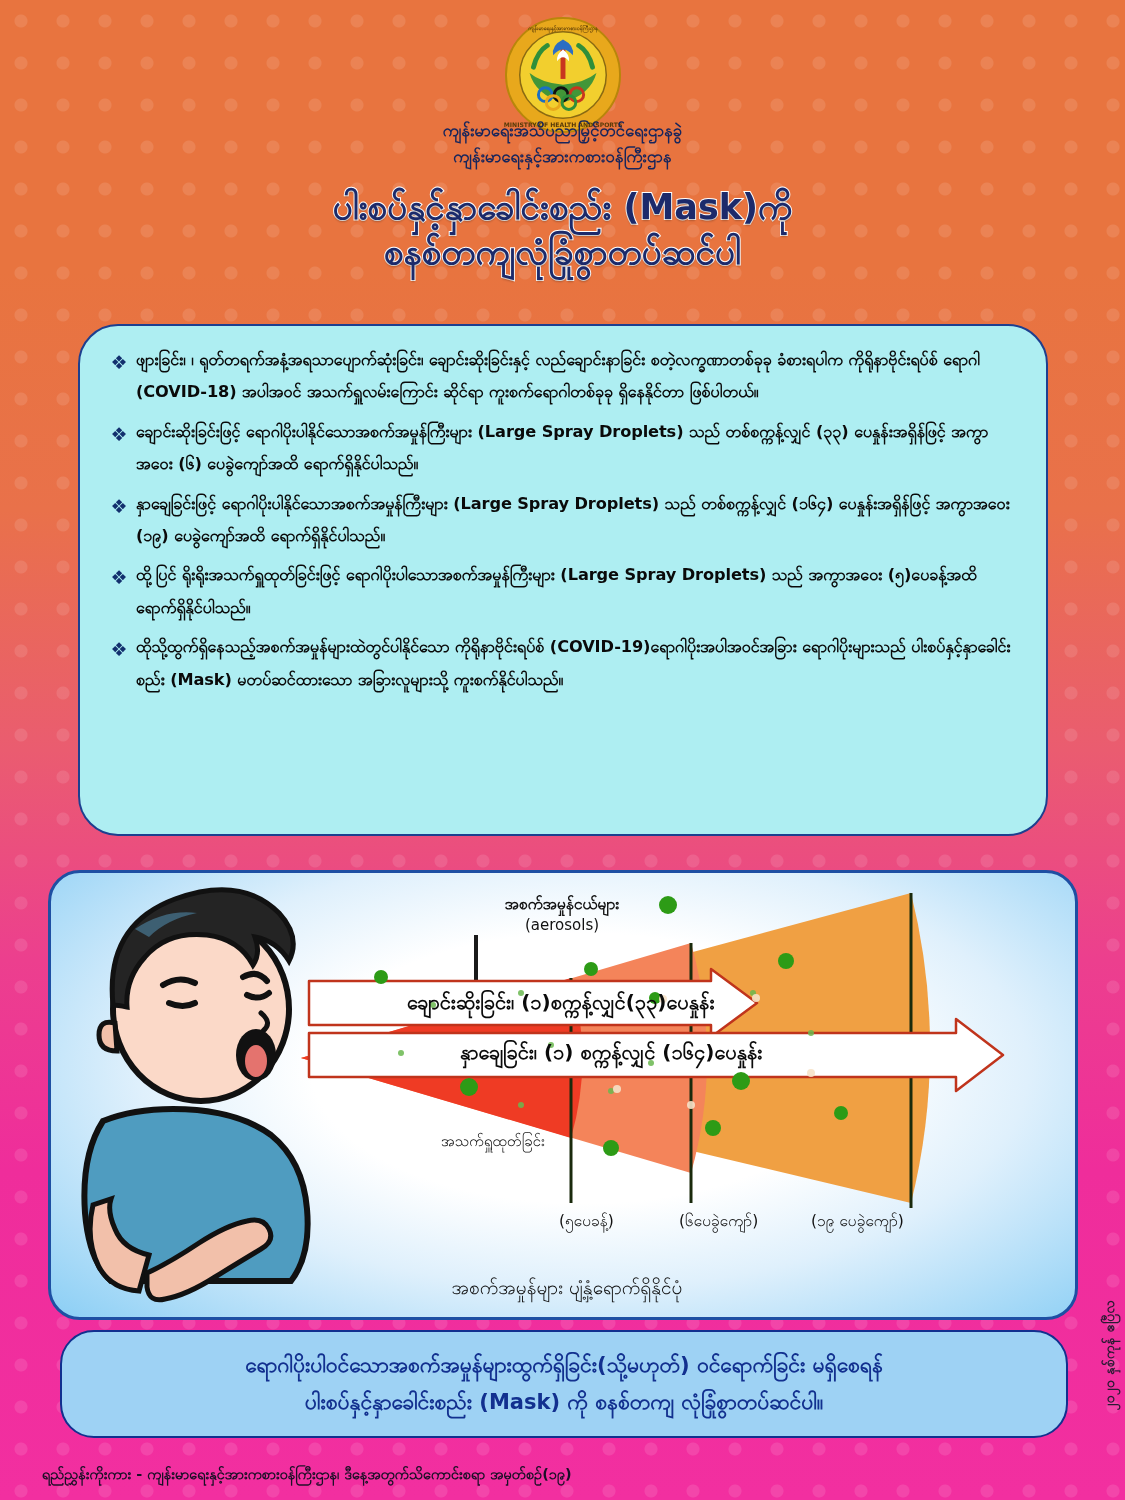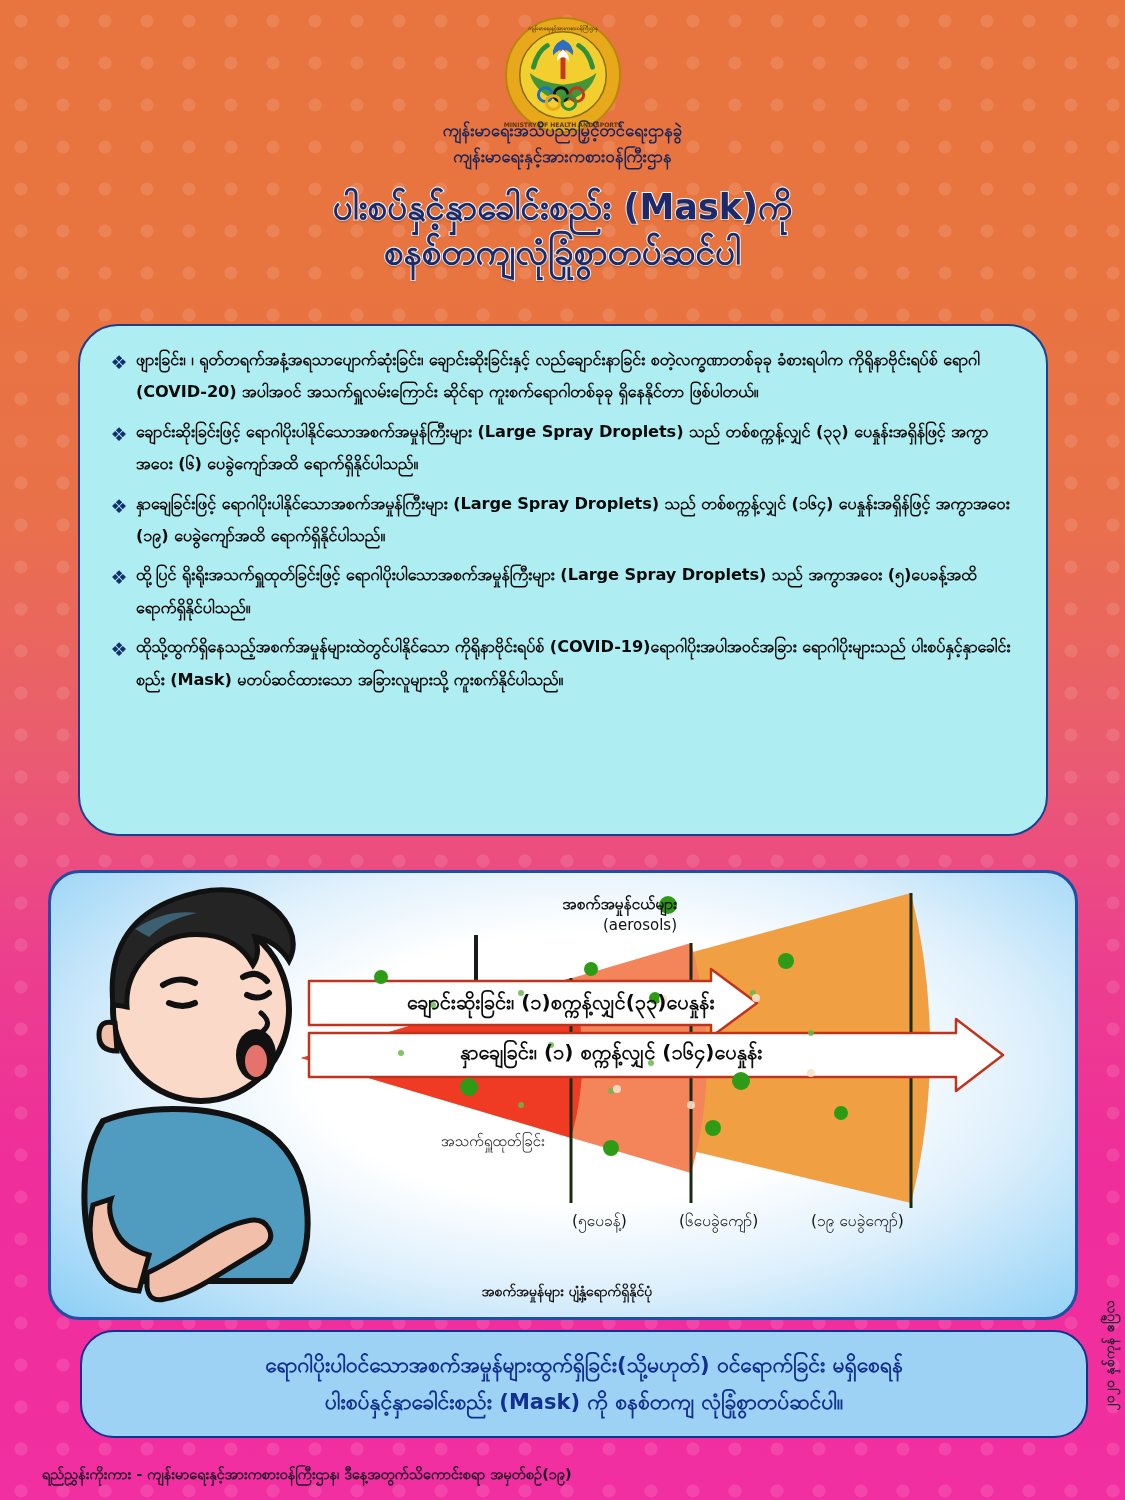--- a/index.html
+++ b/index.html
@@ -63,46 +63,46 @@
     position:absolute; left:48px; top:870px; width:1030px; height:450px;
     border:3px solid #1e4fa3;
     border-radius:32px;
     background:
       radial-gradient(ellipse 70% 80% at 52% 44%, #ffffff 0%, #ffffff 38%, #dff0fc 62%, #8fd0f5 100%);
     overflow:hidden;
   }
   #diagram-inner { position:absolute; inset:0; }
   #diagram-caption {
     position:absolute; left:0; bottom:14px; width:100%;
-    text-align:center; color:#111; font-weight:bold; font-size:14px;padding-left:8px;
-  }
-  .d-label { position:absolute; color:#111; font-weight:bold; text-align:right; }
+    text-align:center; color:#111; font-weight:normal; font-size:19px;padding-left:8px;
+  }
+  .d-label { position:absolute; color:#111; font-weight:bold; text-align:center; }
   #lbl-aerosols { left:396px; top:20px; width:230px; font-size:15.5px; line-height:1.45; }
   #lbl-aerosols .en { font-weight:normal; font-size:15px; }
   #lbl-large { left:640px; top:42px; width:270px; font-size:15.5px; line-height:1.45; }
   #lbl-large .en { font-weight:normal; font-size:15px; }
   #lbl-breath { left:390px; top:258px; width:210px; font-size:15px; text-align:left; font-weight:normal; }
 
   .arrow-text {
     position:absolute; color:#0b0b0b; font-weight:bold; font-size:20px; white-space:nowrap;
   }
   #txt-cough { left:356px; top:116px; }
   #txt-sneeze { left:409px; top:166px; }
 
   .dist { position:absolute; font-size:15.5px; color:#111; font-weight:normal; white-space:nowrap; }
-  #dist-5 { left:521px; top:338px; }
+  #dist-5 { left:508px; top:338px; }
   #dist-6 { left:628px; top:338px; }
   #dist-19 { left:760px; top:338px; }
 
   
   #bottom-banner {
     position:absolute; left:60px; top:1330px; width:1008px; height:108px;
     background:#9ed2f4; border:2.5px solid #12308f; border-radius:34px;
     display:flex; flex-direction:column; align-items:center; justify-content:center;
-    color:#12308f; font-weight:bold; font-size:21px; line-height:1.75; text-align:center;margin-left:20px;
+    color:#12308f; font-weight:bold; font-size:21px; line-height:1.75; text-align:center;
   }
   #side-note {
     position:absolute; right:6px; top:1300px;
     writing-mode:vertical-rl; transform:rotate(180deg);
     color:#2a1a33; font-size:14px; font-weight:bold; letter-spacing:.3px;
   }
   #footer-ref {
     position:absolute; left:42px; bottom:14px;
     color:#1a1026; font-weight:bold; font-size:14.5px;
   }
@@ -139,21 +139,21 @@
   </div>
 
   <div id="main-title">
     <div>ပါးစပ်နှင့်နှာခေါင်းစည်း (Mask)ကို</div>
     <div>စနစ်တကျလုံခြုံစွာတပ်ဆင်ပါ</div>
   </div>
 
   <div id="bullet-panel">
     <div class="bullet-row">
       <div class="bullet-mark">❖</div>
-      <div class="bullet-text">ဖျားခြင်း၊ ၊ ရုတ်တရက်အနံ့အရသာပျောက်ဆုံးခြင်း၊ ချောင်းဆိုးခြင်းနှင့် လည်ချောင်းနာခြင်း စတဲ့လက္ခဏာတစ်ခုခု ခံစားရပါက ကိုရိုနာဗိုင်းရပ်စ် ရောဂါ (COVID-20) အပါအဝင် အသက်ရှူလမ်းကြောင်း ဆိုင်ရာ ကူးစက်ရောဂါတစ်ခုခု ရှိနေနိုင်တာ ဖြစ်ပါတယ်။</div>
+      <div class="bullet-text">ဖျားခြင်း၊ ၊ ရုတ်တရက်အနံ့အရသာပျောက်ဆုံးခြင်း၊ ချောင်းဆိုးခြင်းနှင့် လည်ချောင်းနာခြင်း စတဲ့လက္ခဏာတစ်ခုခု ခံစားရပါက ကိုရိုနာဗိုင်းရပ်စ် ရောဂါ (COVID-18) အပါအဝင် အသက်ရှူလမ်းကြောင်း ဆိုင်ရာ ကူးစက်ရောဂါတစ်ခုခု ရှိနေနိုင်တာ ဖြစ်ပါတယ်။</div>
     </div>
     <div class="bullet-row">
       <div class="bullet-mark">❖</div>
       <div class="bullet-text">ချောင်းဆိုးခြင်းဖြင့် ရောဂါပိုးပါနိုင်သောအစက်အမှုန်ကြီးများ (Large Spray Droplets) သည် တစ်စက္ကန့်လျှင် (၃၃) ပေနှုန်းအရှိန်ဖြင့် အကွာအဝေး (၆) ပေခွဲကျော်အထိ ရောက်ရှိနိုင်ပါသည်။</div>
     </div>
     <div class="bullet-row">
       <div class="bullet-mark">❖</div>
       <div class="bullet-text">နှာချေခြင်းဖြင့် ရောဂါပိုးပါနိုင်သောအစက်အမှုန်ကြီးများ (Large Spray Droplets) သည်  တစ်စက္ကန့်လျှင် (၁၆၄) ပေနှုန်းအရှိန်ဖြင့် အကွာအဝေး (၁၉) ပေခွဲကျော်အထိ ရောက်ရှိနိုင်ပါသည်။</div>
     </div>
     <div class="bullet-row">

